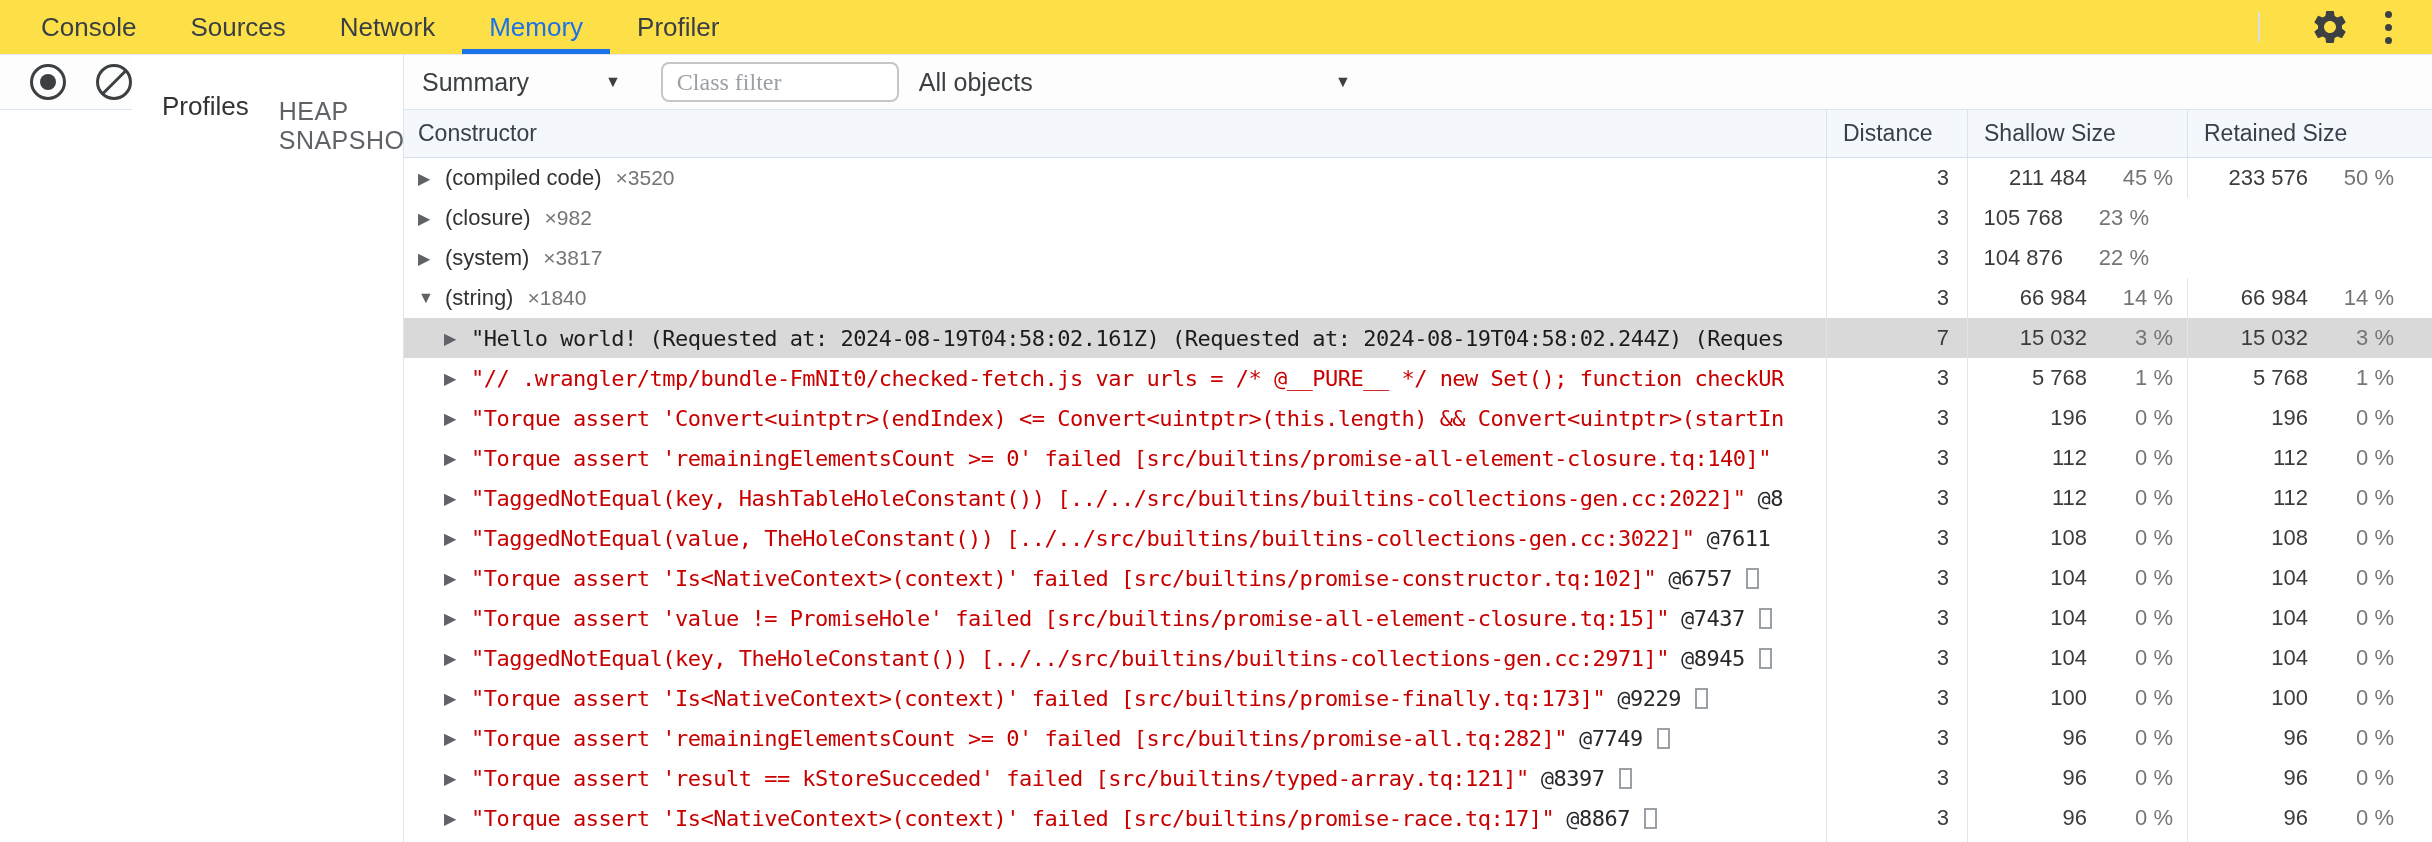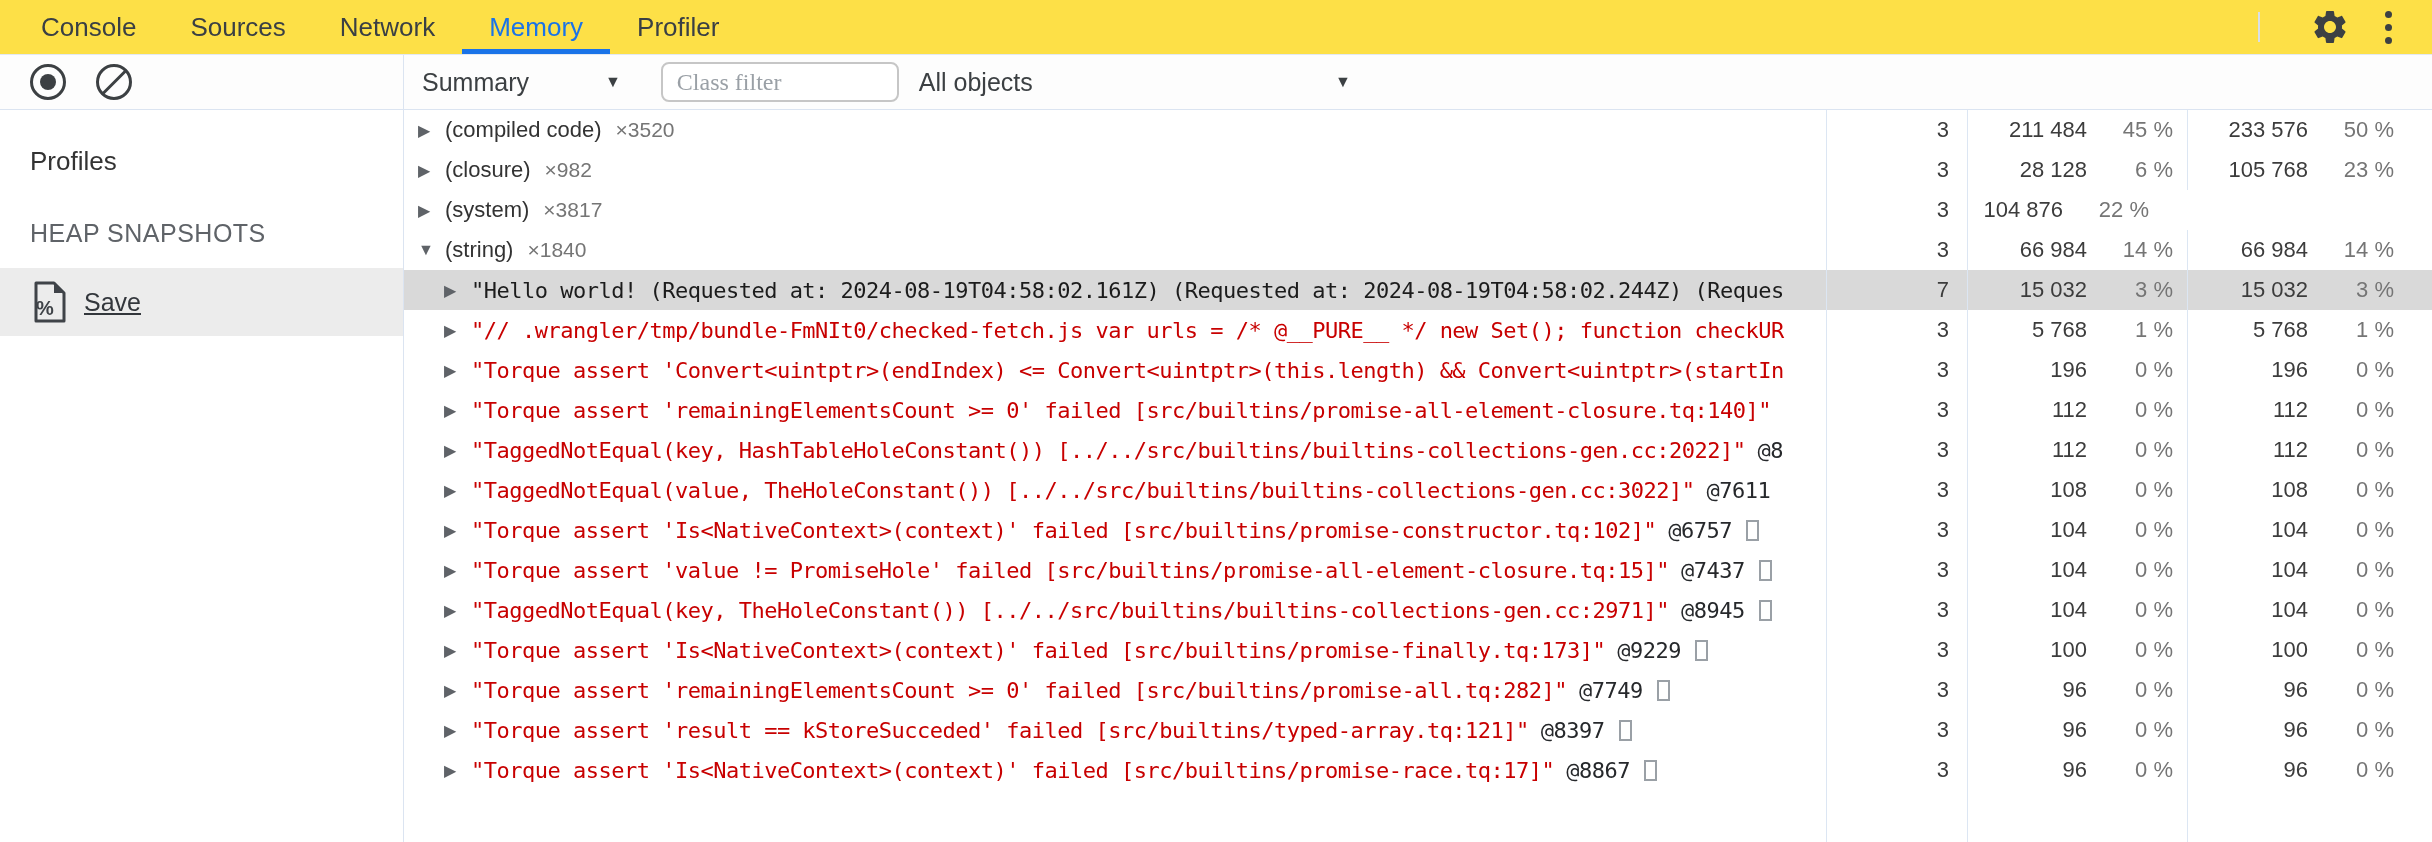--- a/index.html
+++ b/index.html
@@ -17,21 +17,21 @@
   .tabbar-right { display:flex; align-items:center; padding-right:22px; }
   .vdiv { width:2px; height:30px; background:#d8dfe9; margin-right:34px; }
   .iconbtn { width:44px; height:44px; display:flex; align-items:center; justify-content:center; margin-left:14px; }
   .kebab { display:flex; flex-direction:column; gap:6px; align-items:center; }
   .kebab i { width:7px; height:7px; border-radius:50%; background:#3c4043; }
 
   
   .content { flex:1; display:flex; min-height:0; }
 
   
-  .sidebar { width:404px; flex:0 0 404px; display:flex; flex-direction:column; border-right:1px solid #dbe4f1; background:#fff; }
+  .sidebar { width:404px; flex:0 0 404px; display:flex; border-right:1px solid #dbe4f1; background:#fff; }
   .side-toolbar { height:55px; flex:0 0 55px; display:flex; align-items:center; padding-left:30px; gap:30px; border-bottom:1px solid #dbe4f1; background:#fdfdfd; }
   .circle-btn { width:36px; height:36px; border:3px solid #3c4043; border-radius:50%; position:relative; }
   .circle-btn.record::after { content:""; position:absolute; left:50%; top:50%; width:16px; height:16px; margin:-8px 0 0 -8px; border-radius:50%; background:#3c4043; }
   .circle-btn.clear::after { content:""; position:absolute; left:-2px; top:14px; width:34px; height:3px; background:#3c4043; transform:rotate(-45deg); }
   .side-title { font-size:26px; color:#333; padding:36px 0 0 30px; }
   .side-section { font-size:25px; color:#5f6368; padding:42px 0 20px 30px; letter-spacing:0.5px; }
   .snap-item { height:68px; background:#ececec; display:flex; align-items:center; padding:0 12px 0 32px; }
   .snap-icon { flex:0 0 36px; margin-right:16px; display:flex; }
   .snap-text { flex:1; display:flex; flex-direction:column; justify-content:center; line-height:1.15; }
   .snap-name { font-size:26px; color:#2f3338; }
@@ -139,20 +139,26 @@
           <span class="dd-label">Summary</span>
           <span class="dd-arrow">▼</span>
         </div>
         <input class="filter-input" type="text" placeholder="Class filter" style="">
         <div class="objects-dd">
           <span class="dd-label">All objects</span>
           <span class="dd-arrow">▼</span>
         </div>
       </div>
 
+      <div class="gridrow grid-header">
+        <div class="hcell">Constructor</div>
+        <div class="hcell bl">Distance</div>
+        <div class="hcell bl">Shallow Size</div>
+        <div class="hcell bl">Retained Size</div>
+      </div>
 
       <div class="grid-body">
           <div class="gridrow row group">
     <div class="cell c-ctor">
       <span class="tri">▶</span>
       <span class="ctor-text">(compiled code)</span>
       <span class="count">×3520</span>
 
     </div>
     <div class="cell c-dist">3</div>
@@ -166,24 +172,20 @@
             </div>
   </div>
           <div class="gridrow row group">
     <div class="cell c-ctor">
       <span class="tri">▶</span>
       <span class="ctor-text">(closure)</span>
       <span class="count">×982</span>
 
     </div>
     <div class="cell c-dist">3</div>
-    <div class="cell c-size c-shallow">
-              <span class="val">28 128</span>
-              <span class="pct">6 %</span>
-            </div>
     <div class="cell c-size c-retained">
               <span class="val">105 768</span>
               <span class="pct">23 %</span>
             </div>
   </div>
           <div class="gridrow row group">
     <div class="cell c-ctor">
       <span class="tri">▶</span>
       <span class="ctor-text">(system)</span>
       <span class="count">×3817</span>

